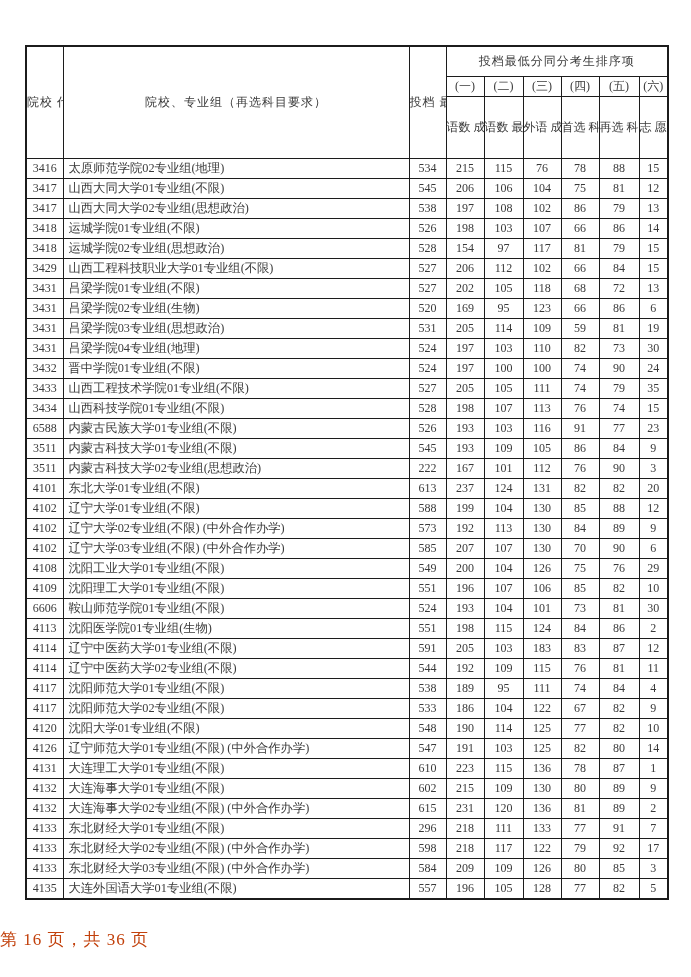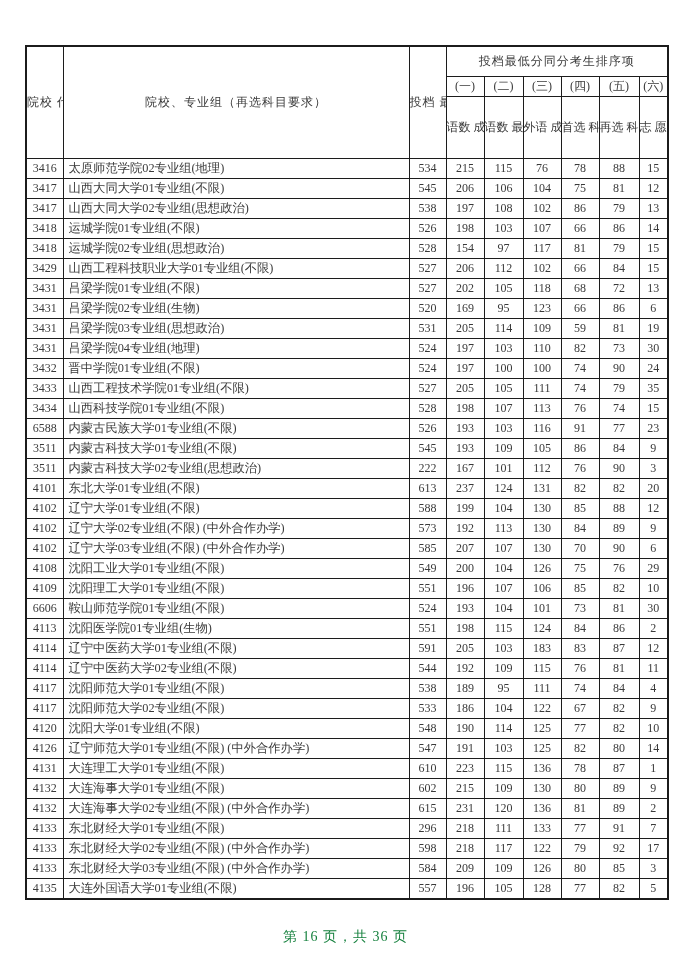--- a/index.html
+++ b/index.html
@@ -62,23 +62,23 @@
   tbody td.name-cell {
     text-align: left;
     padding-left: 5px;
     font-size: 12.3px;
   }
   .footer {
     position: absolute;
     left: 0;
     top: 928px;
     width: 100%;
-    text-align: center;
-    font-size: 14px;
-    color: #15803d;
+    text-align: left;
+    font-size: 17px;
+    color: #c2410c;
     letter-spacing: 1px;
   }
 </style>
 </head>
 <body>
 
 <div class="page">
 
   <table class="score-table">
     <colgroup>

